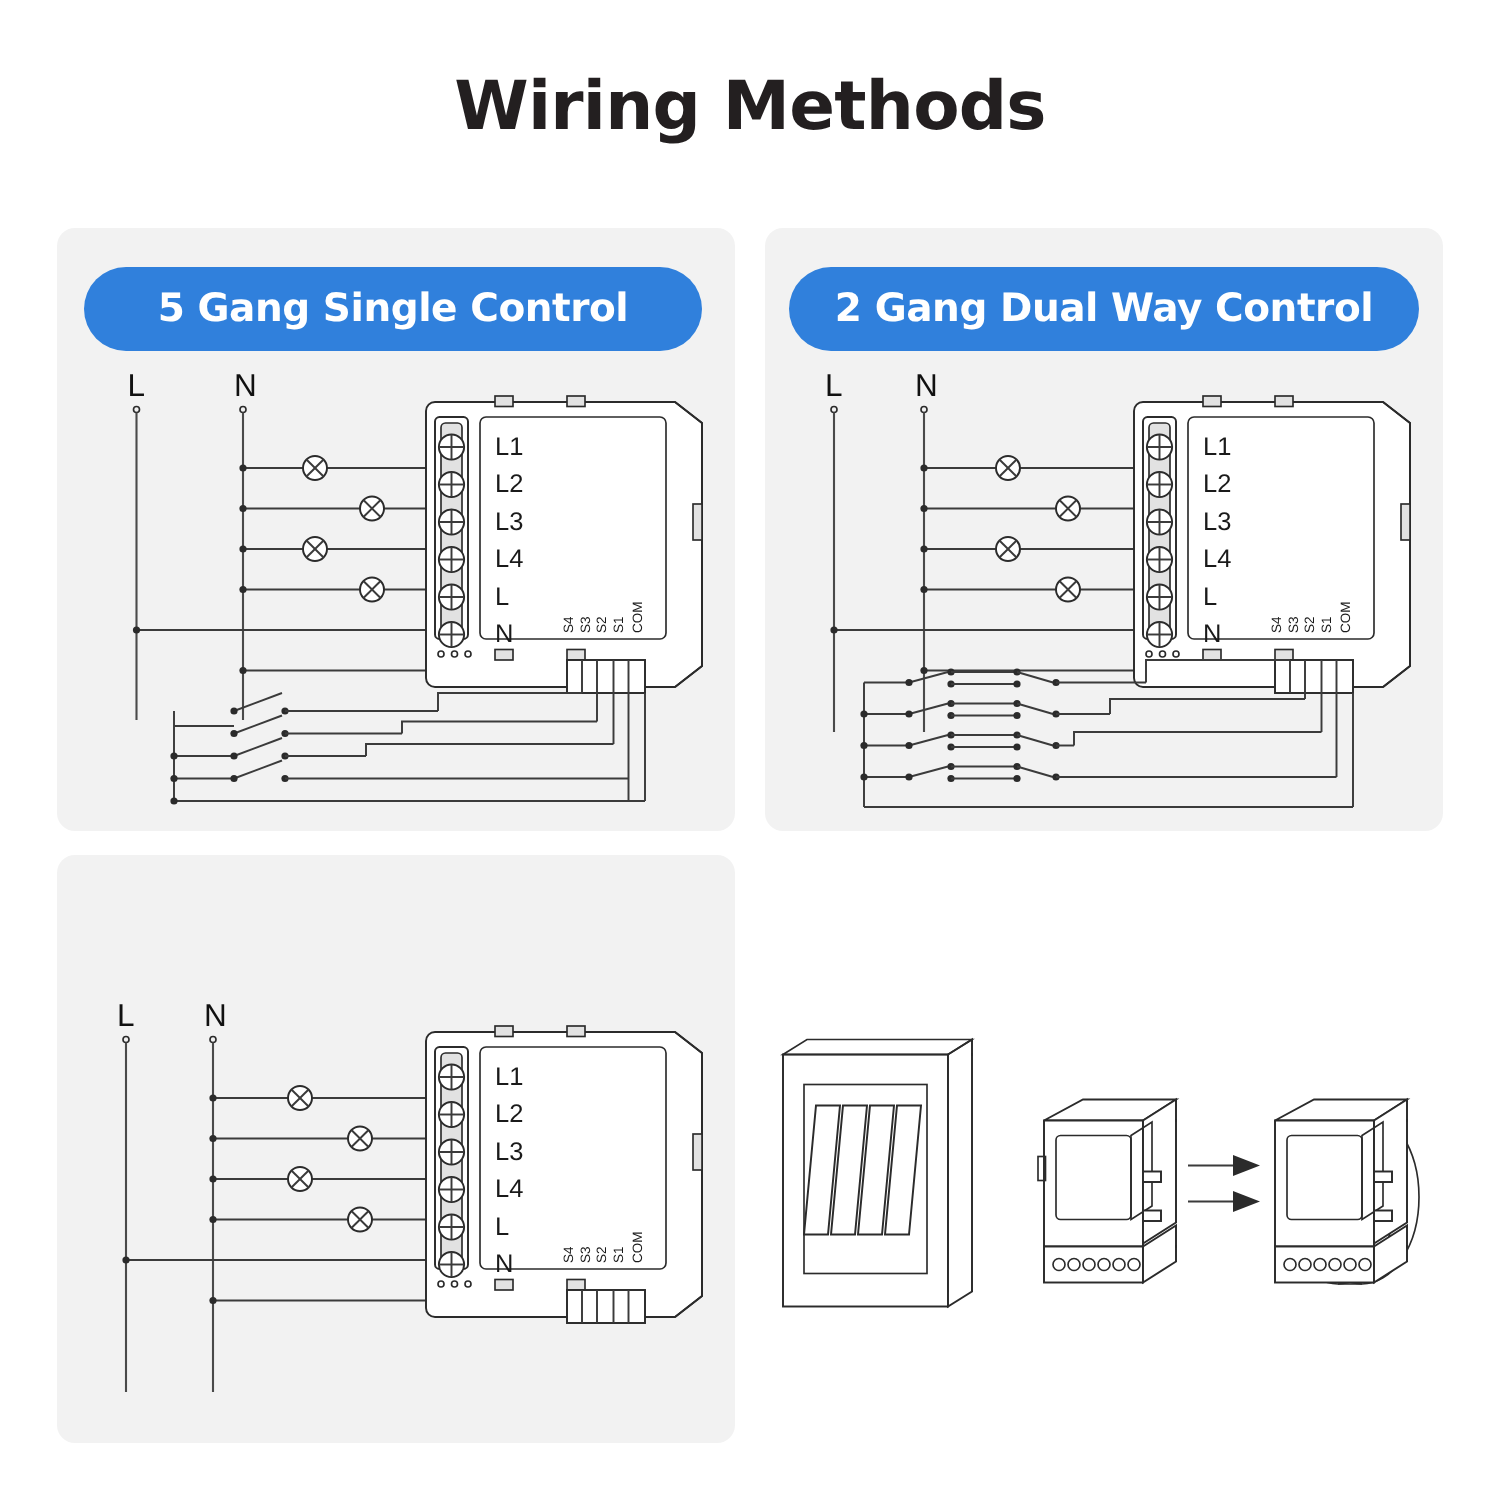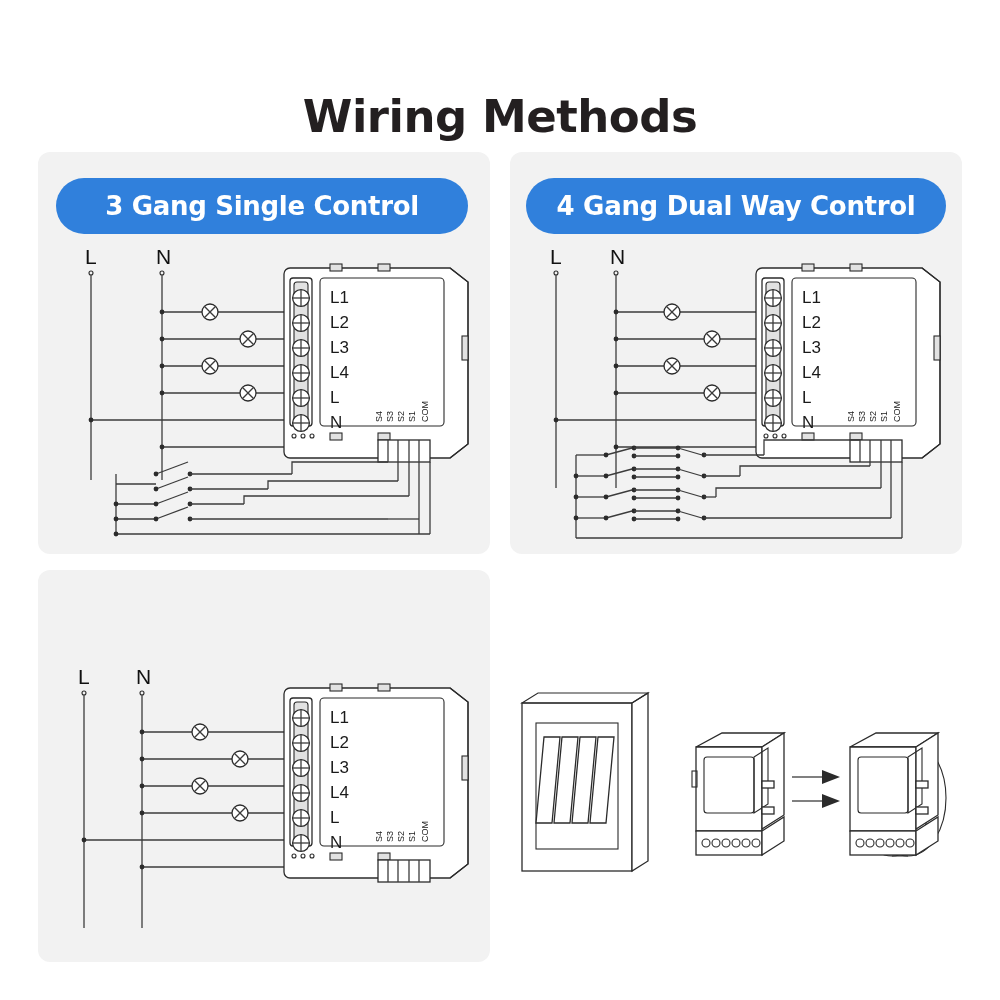--- a/index.html
+++ b/index.html
@@ -18,21 +18,20 @@
   
   #page-title {
     position: absolute;
     top: 44px; left: 0; width: 1000px;
     text-align: center;
     font-size: 45px;
     font-weight: 800;
     letter-spacing: -0.5px;
     color: #231f20;
     font-family: "DejaVu Sans", sans-serif;
-    margin-top: 46px;
   }
   
   .card {
     position: absolute;
     background: #f2f2f2;
     border-radius: 12px;
   }
   #card-single { left: 38px;  top: 152px; width: 452px; height: 402px; }
   #card-dual   { left: 510px; top: 152px; width: 452px; height: 402px; }
   #card-nosw   { left: 38px;  top: 570px; width: 452px; height: 392px; }
@@ -82,21 +81,21 @@
   }
 </style>
 </head>
 <body>
 
 <div id="page">
 
   <div id="page-title">Wiring Methods</div>
 
   <div class="card" id="card-single"></div>
-  <div class="badge" id="badge-single">3 Gang Single Control</div>
+  <div class="badge" id="badge-single">5 Gang Single Control</div>
 
   <div class="diagram" id="dia-single">
     <svg width="452" height="316" viewBox="0 0 452 316">
 
       <g>
         <text class="rail-label" x="47" y="24">L</text>
         <text class="rail-label" x="118" y="24">N</text>
         <circle cx="53" cy="33" r="2" class="outline-thin"></circle>
         <circle cx="124" cy="33" r="2" class="outline-thin"></circle>
         <line class="wire-l" x1="53" y1="35" x2="53" y2="240"></line>
@@ -261,21 +260,21 @@
         <line class="wire" x1="371" y1="256" x2="371" y2="222"></line>
         <line class="wire" x1="350" y1="279" x2="350" y2="279"></line>
         <line class="wire" x1="381" y1="294" x2="381" y2="222"></line>
         <line class="wire" x1="350" y1="279" x2="381" y2="279"></line>
         <line class="wire" x1="392" y1="294" x2="392" y2="222"></line>
       </g>
     </svg>
   </div>
 
   <div class="card" id="card-dual"></div>
-  <div class="badge" id="badge-dual">4 Gang Dual Way Control</div>
+  <div class="badge" id="badge-dual">2 Gang Dual Way Control</div>
 
   <div class="diagram" id="dia-dual">
     <svg width="452" height="316" viewBox="0 0 452 316">
       <g>
         <text class="rail-label" x="40" y="24">L</text>
         <text class="rail-label" x="100" y="24">N</text>
         <circle cx="46" cy="33" r="2" class="outline-thin"></circle>
         <circle cx="106" cy="33" r="2" class="outline-thin"></circle>
         <line class="wire-l" x1="46" y1="35" x2="46" y2="248"></line>
         <line class="wire-l" x1="106" y1="35" x2="106" y2="248"></line>

